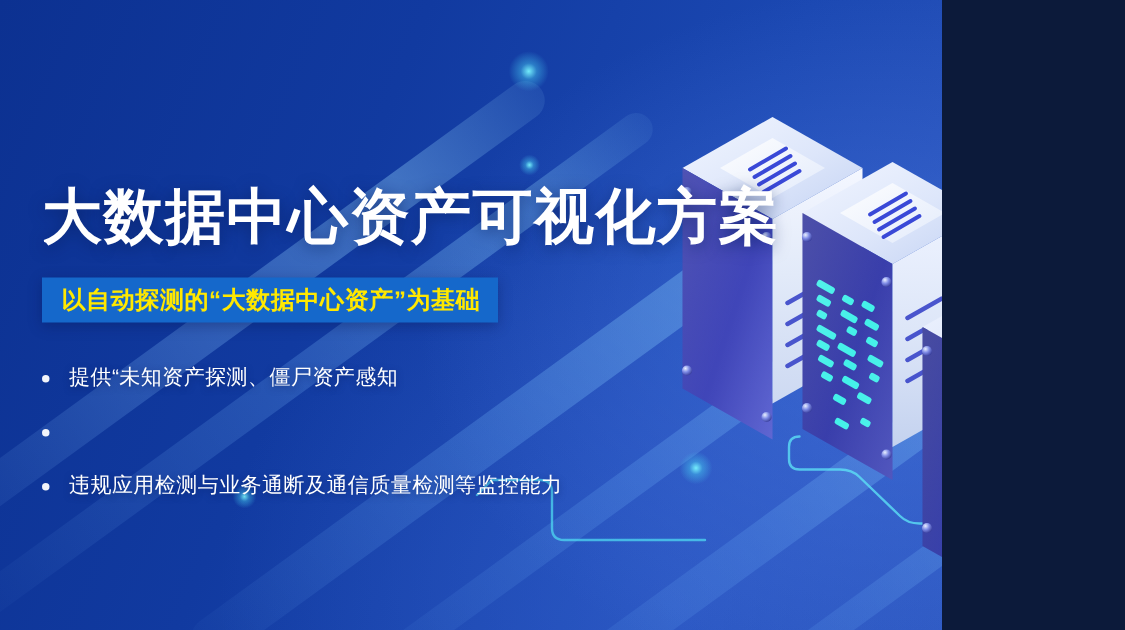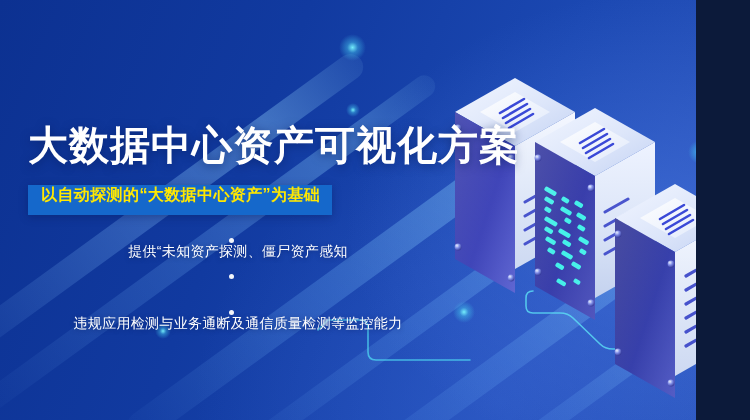--- a/index.html
+++ b/index.html
@@ -1,18 +1,18 @@
 <!DOCTYPE html>
 <html><head>
 <meta charset="utf-8">
 <style>
   html,body{margin:0;padding:0;background:#0c1a3a;}
   *{box-sizing:border-box;}
   .banner{
-    position:relative;width:696px;height:420px;overflow:hidden;
+    position:relative;width:628px;height:420px;overflow:hidden;
     font-family:"Liberation Sans","DejaVu Sans",sans-serif;
     background:
       radial-gradient(ellipse 520px 380px at 96% 54%, rgba(74,118,224,0.60) 0%, rgba(74,118,224,0.0) 62%),
       radial-gradient(ellipse 480px 420px at 72% 96%, rgba(60,104,214,0.45) 0%, rgba(60,104,214,0) 64%),
       linear-gradient(112deg,#0c3191 0%,#113aa0 36%,#1b48b2 68%,#2a55bd 100%);
   }
 
   
   .streaks{position:absolute;inset:0;overflow:hidden;}
   .streak{
@@ -36,30 +36,30 @@
   .title{
     position:absolute;left:28px;top:122px;
     font-size:40px;line-height:46px;font-weight:700;color:#ffffff;
     letter-spacing:1px;white-space:nowrap;
     text-shadow:0 2px 10px rgba(8,28,88,.55);
   }
 
   .subbanner{
     position:absolute;left:28px;top:185px;height:30px;
     background:#1568cb;
-    display:flex;align-items:flex-start;padding:0 12px 0 13px;
+    display:flex;align-items:center;padding:0 12px 0 13px;
     box-shadow:0 2px 8px rgba(6,24,80,.35);
   }
   .subbanner-text{
     font-size:16px;font-weight:700;color:#ffe800;
     letter-spacing:.4px;white-space:nowrap;
   }
 
   .bullets{position:absolute;left:28px;top:238px;width:420px;}
-  .bullet-row{display:flex;align-items:center;height:28px;margin-bottom:8px;flex-direction:column;}
+  .bullet-row{display:flex;align-items:center;height:28px;margin-bottom:8px;}
   .bullet-dot{
     width:5px;height:5px;border-radius:50%;background:#ffffff;
     flex:0 0 auto;margin-right:13px;opacity:.95;
   }
   .bullet-text{
     font-size:14px;color:#ffffff;letter-spacing:.3px;white-space:nowrap;
     text-shadow:0 1px 4px rgba(8,28,88,.5);
   }
 
   

